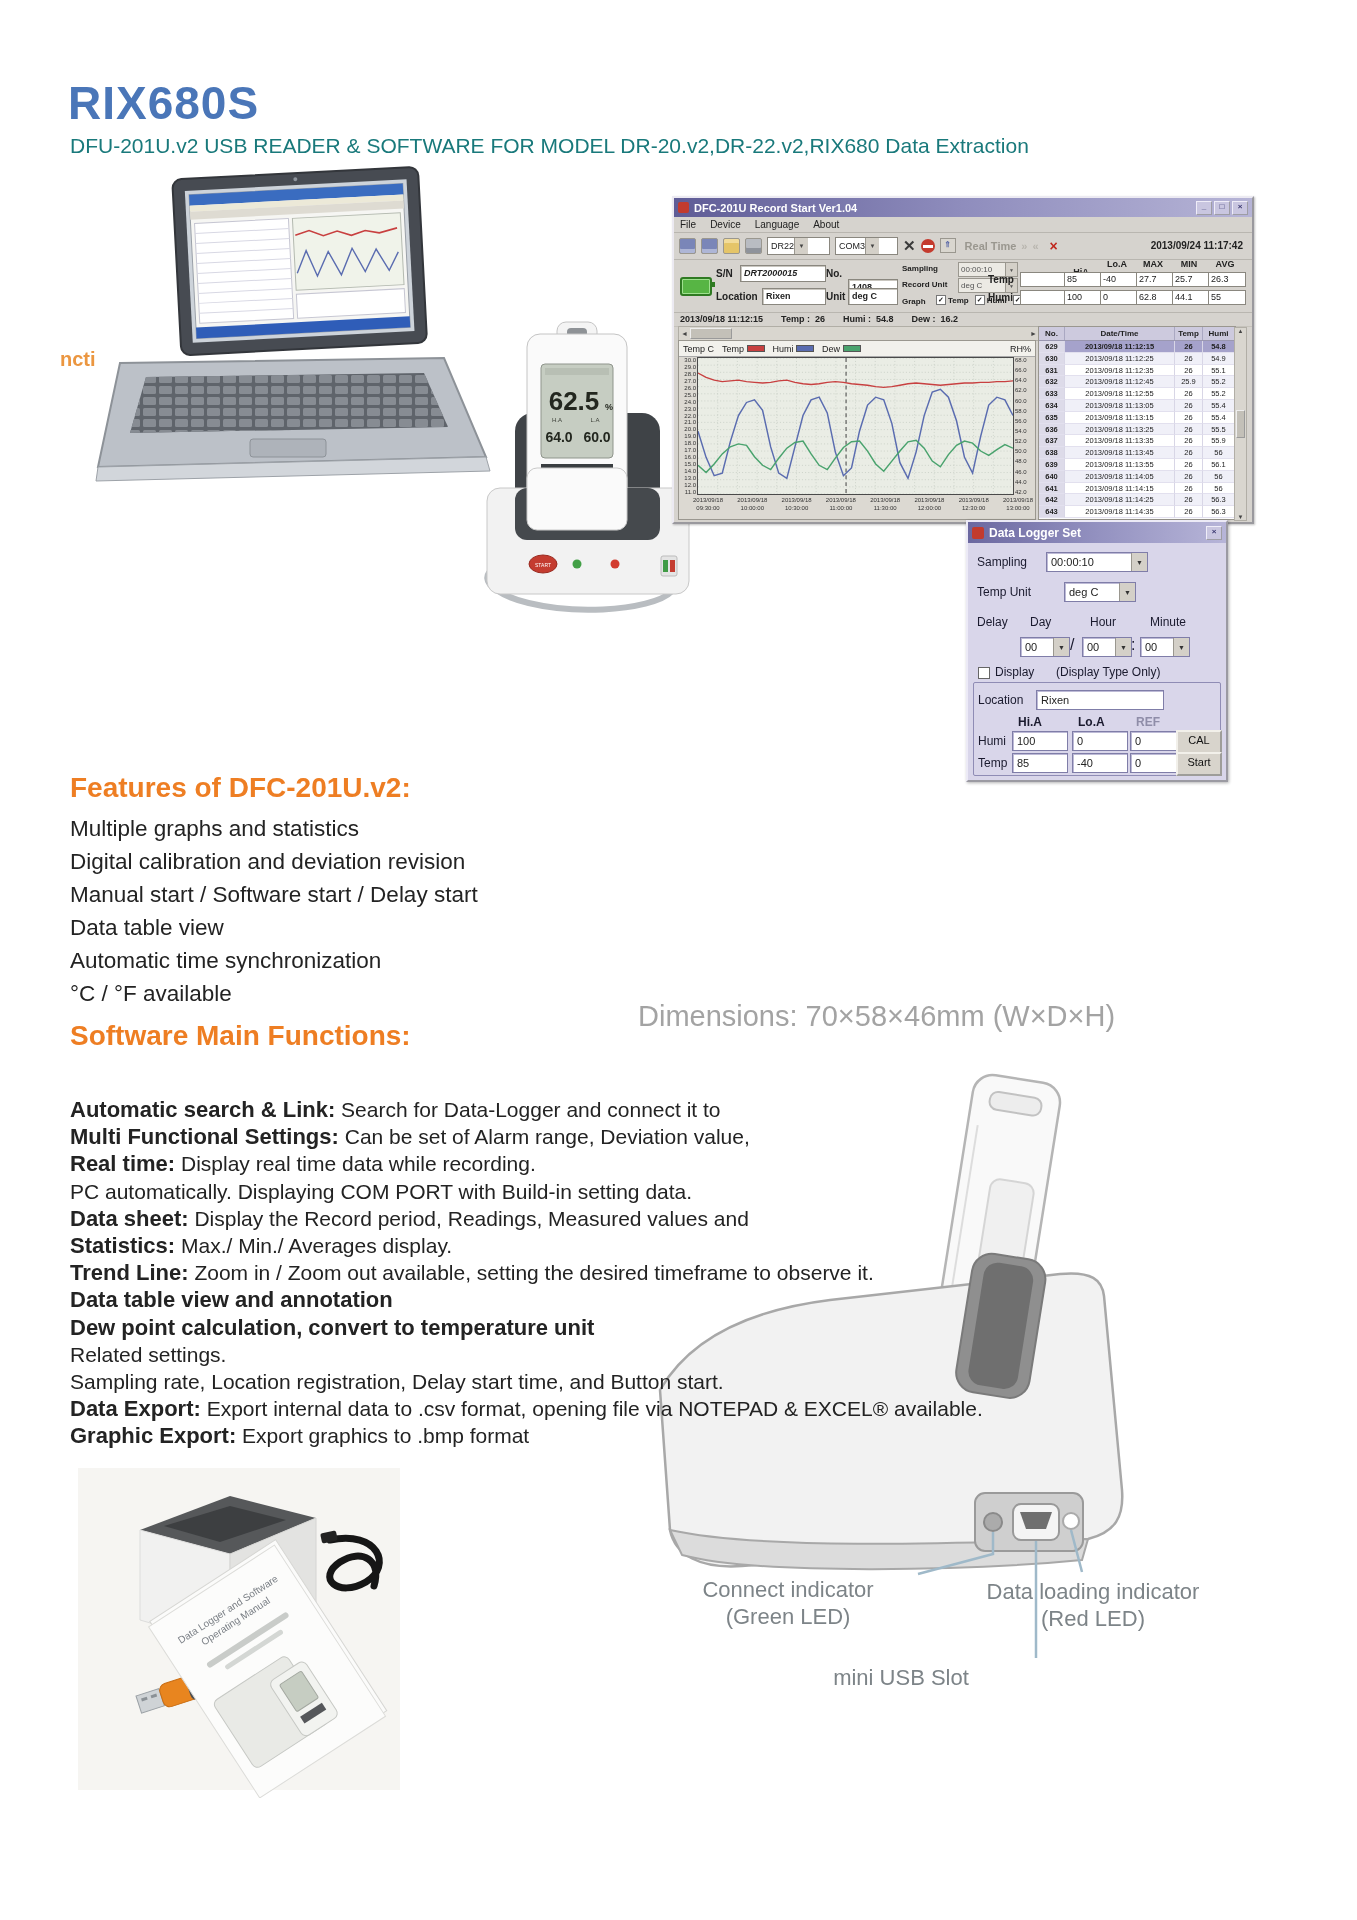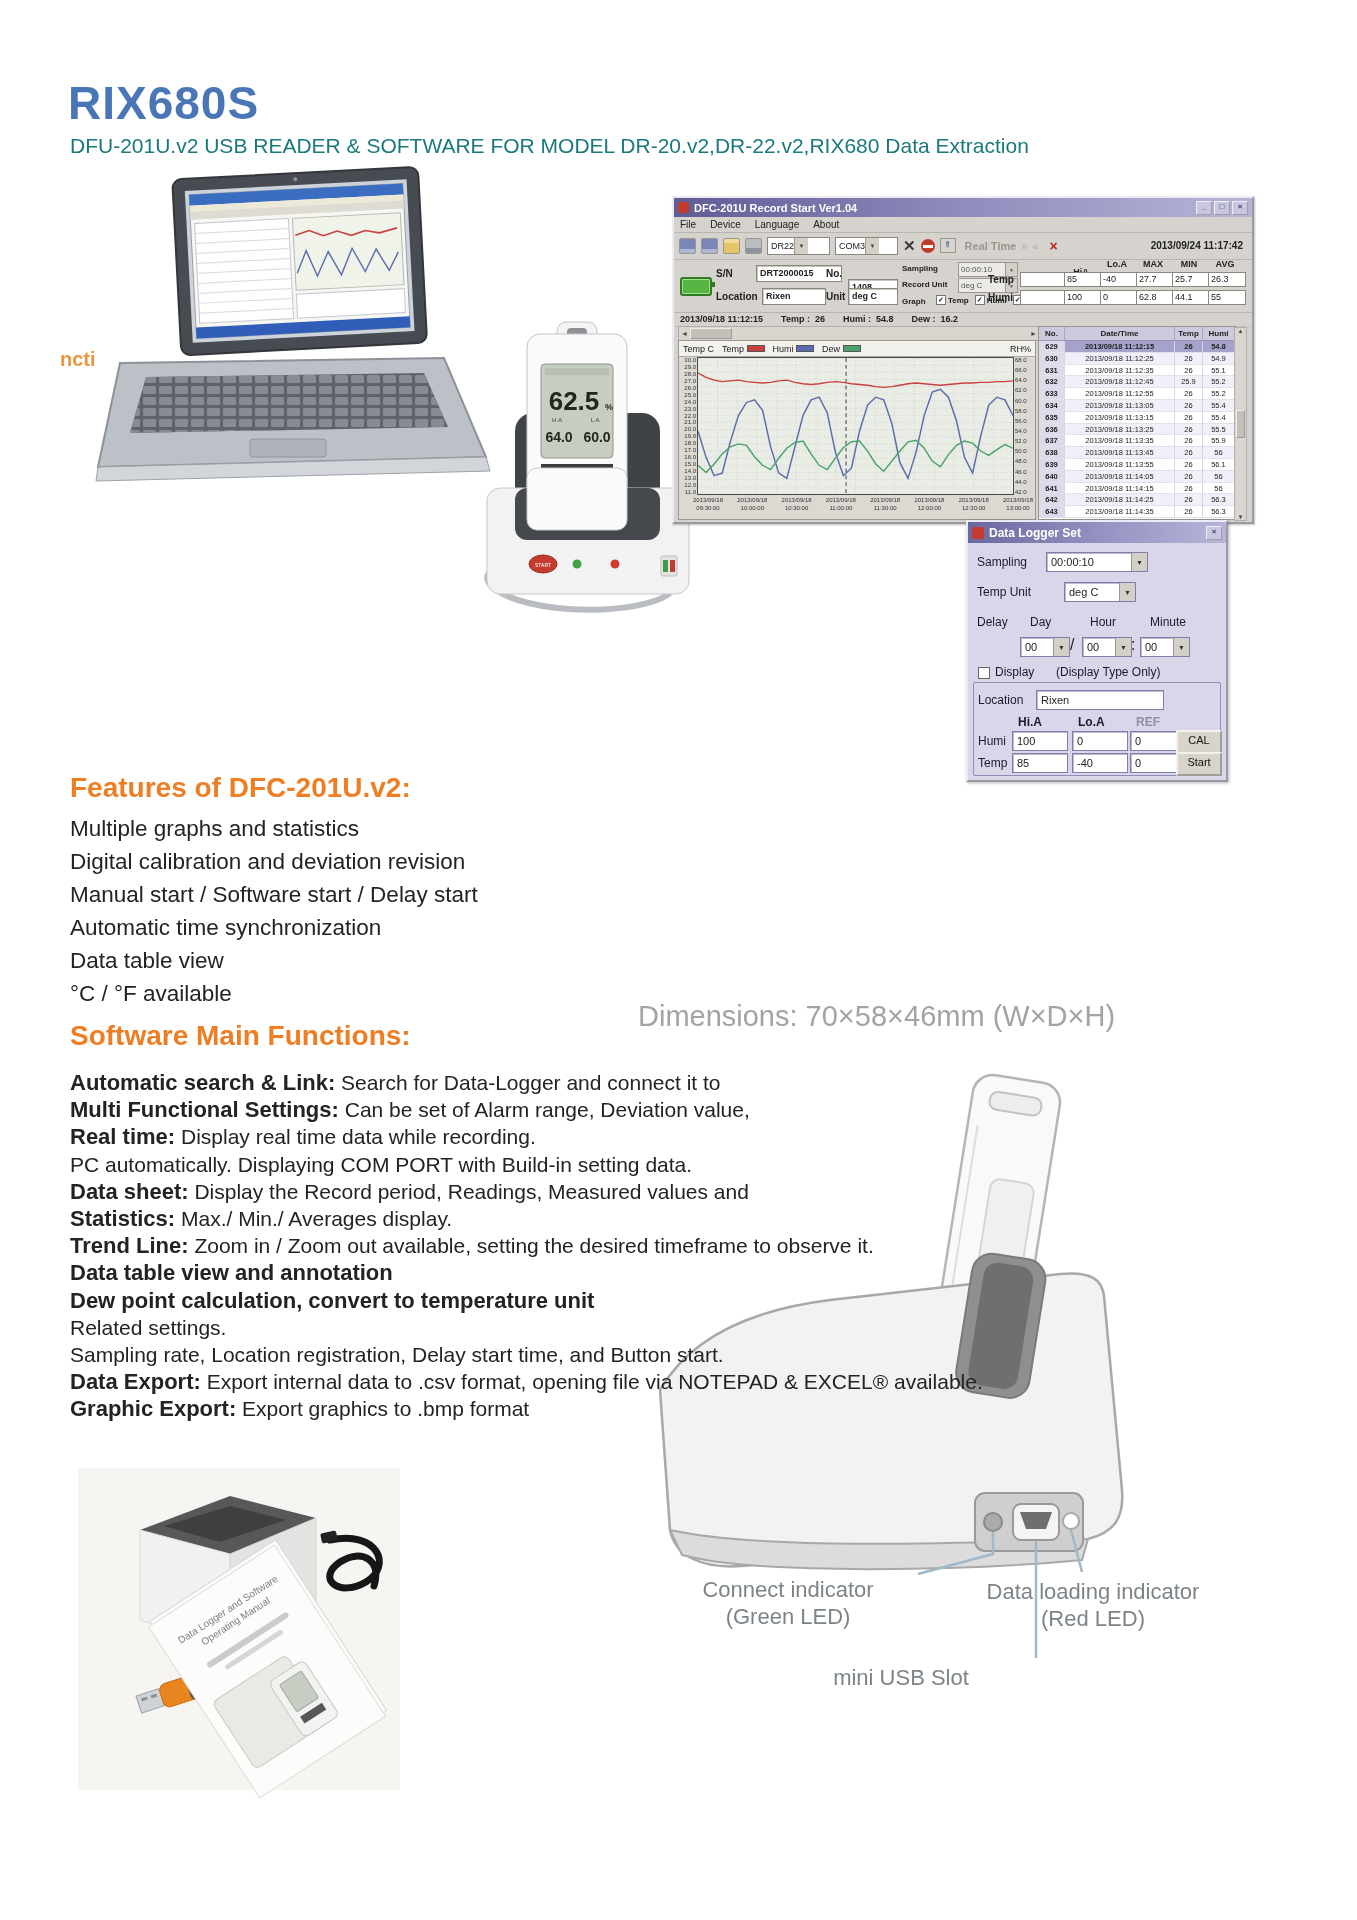--- a/index.html
+++ b/index.html
@@ -117,21 +117,21 @@
   .dgroup{position:absolute;left:5px;top:160px;width:246px;height:92px;border:1px solid #8f8cb5;border-radius:2px;}
   .dbtn{position:absolute;background:#d8d4cc;border:2px outset #f2f0ea;font-size:11px;height:20px;
        line-height:16px;text-align:center;width:42px;color:#111;}
   .dim{color:#8f8da8;}
 
   
   .feat-h{left:70px;top:772px;font-size:28px;font-weight:bold;color:#ee7e23;}
   .feat-list{left:70px;top:812px;font-size:22.5px;color:#232323;line-height:33px;white-space:nowrap;}
   .fn-h{left:70px;top:1020px;font-size:28px;font-weight:bold;color:#ee7e23;}
   .dims{left:638px;top:1000px;font-size:29px;color:#a3a3a3;z-index:2;}
-  .fn-list{left:70px;top:1069px;font-size:21px;color:#232323;line-height:27.2px;white-space:nowrap;z-index:2;}
+  .fn-list{left:70px;top:1096px;font-size:21px;color:#232323;line-height:27.2px;white-space:nowrap;z-index:2;}
   .fn-lead{font-weight:bold;font-size:22px;}
 
   
   .ann{color:#7d8488;font-size:22px;line-height:27px;z-index:2;}
   .ann-connect{left:668px;top:1576px;width:240px;text-align:center;}
   .ann-loading{left:938px;top:1578px;width:310px;text-align:center;}
   .ann-usb{left:796px;top:1664px;width:210px;text-align:center;}
 
   svg text{font-family:"Liberation Sans", sans-serif;}
 </style>
@@ -245,21 +245,21 @@
       <span class="upico">⇑</span>
       <span class="rt">Real Time</span>
       <span class="nav">»</span>
       <span class="nav">«</span>
       <span class="redx">×</span>
       <span class="clock">2013/09/24 11:17:42</span>
     </div>
     <div class="sw-info">
       <span class="batt"></span>
       <span class="ilab" style="left:42px;top:9px;">S/N</span>
-      <span class="ifield" style="left:82px;top:6px;width:78px;">DRT2000015</span>
+      <span class="ifield" style="left:66px;top:6px;width:78px;font-style:italic;">DRT2000015</span>
       <span class="ilab" style="left:152px;top:9px;">No.</span>
       <span class="ifield" style="left:174px;top:20px;width:42px;">1408</span>
       <span class="ilab" style="left:42px;top:32px;">Location</span>
       <span class="ifield" style="left:88px;top:29px;width:56px;">Rixen</span>
       <span class="ilab" style="left:152px;top:32px;">Unit</span>
       <span class="ifield" style="left:174px;top:29px;width:42px;">deg C</span>
 
       <span class="slab" style="left:228px;top:5px;">Sampling</span>
       <span class="scombo" style="left:284px;top:3px;width:56px;">
         <span>00:00:10</span>
@@ -627,22 +627,22 @@
       <span class="dbtn" style="left:202px;top:69px;">Start</span>
     </div>
   </div>
 
   <div class="abs feat-h">Features of DFC-201U.v2:</div>
   <div class="abs feat-list">
 
   <div class="feat-line">Multiple graphs and statistics</div>
       <div class="feat-line">Digital calibration and deviation revision</div>
       <div class="feat-line">Manual start / Software start / Delay start</div>
+      <div class="feat-line">Data table view</div>
       <div class="feat-line">Automatic time synchronization</div>
-      <div class="feat-line">Data table view</div>
       <div class="feat-line">°C / °F available</div>
     </div>
 
   <div class="abs dims">Dimensions: 70×58×46mm (W×D×H)</div>
   <div class="abs fn-h">Software Main Functions:</div>
   <div class="abs fn-list">
 
       <div class="fn-line">
         <span class="fn-lead">Automatic search &amp; Link:</span><span> Search for Data-Logger and connect it to</span>
       </div>

